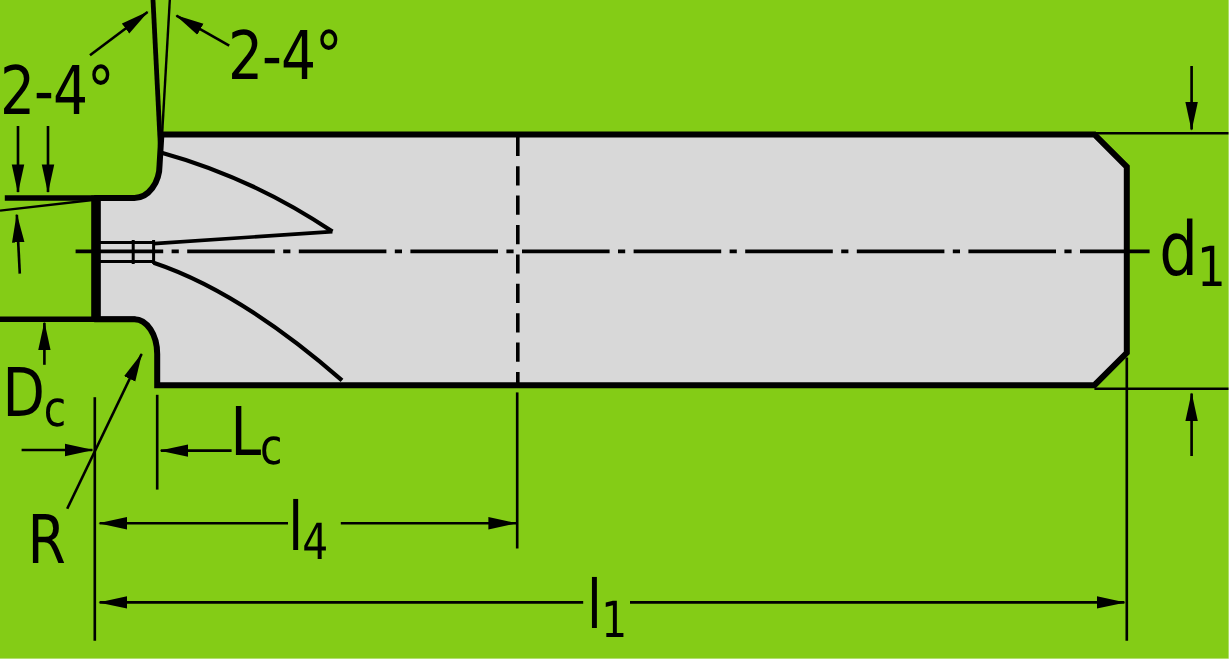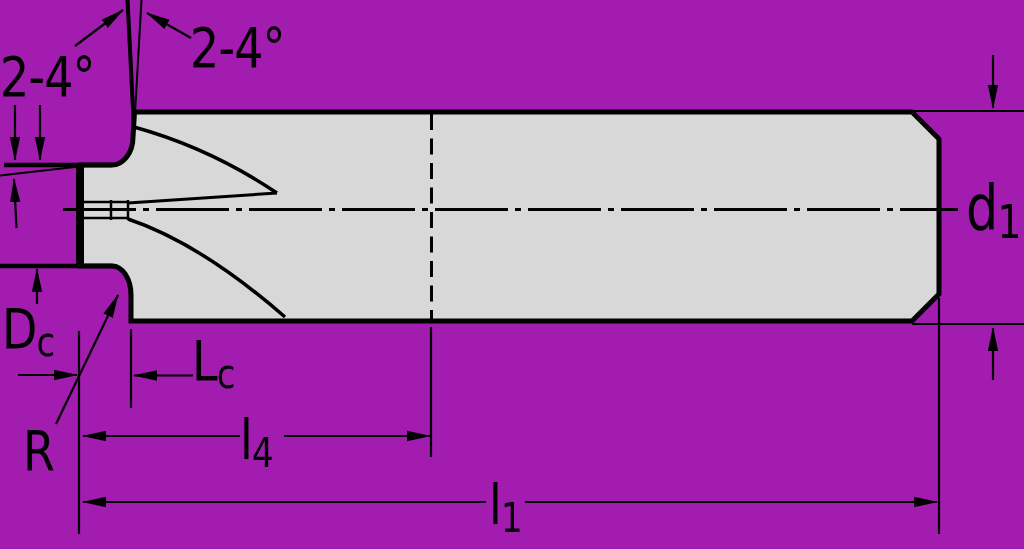--- a/index.html
+++ b/index.html
@@ -1,17 +1,17 @@
 <!DOCTYPE html>
 <html><head>
 <meta charset="utf-8">
 <style>
   html,body { margin:0; padding:0; background:#fff; }
   #stage {
-    position:relative; width:1024px; height:549px; background:#a21caf;
+    position:relative; width:1024px; height:549px; background:#84cc16;
     overflow:hidden; font-family:"DejaVu Sans", sans-serif;
   }
   #stage svg { position:absolute; left:0; top:0; }
   .lbl {
     position:absolute; color:#000; font-size:56px; line-height:1;
     white-space:nowrap; letter-spacing:-1px;
     transform:scaleX(0.82); transform-origin:left top;
     font-family:"DejaVu Sans", sans-serif;
   }
   .lbl .sub { font-size:0.74em; position:relative; top:0.20em; letter-spacing:-1px; }

